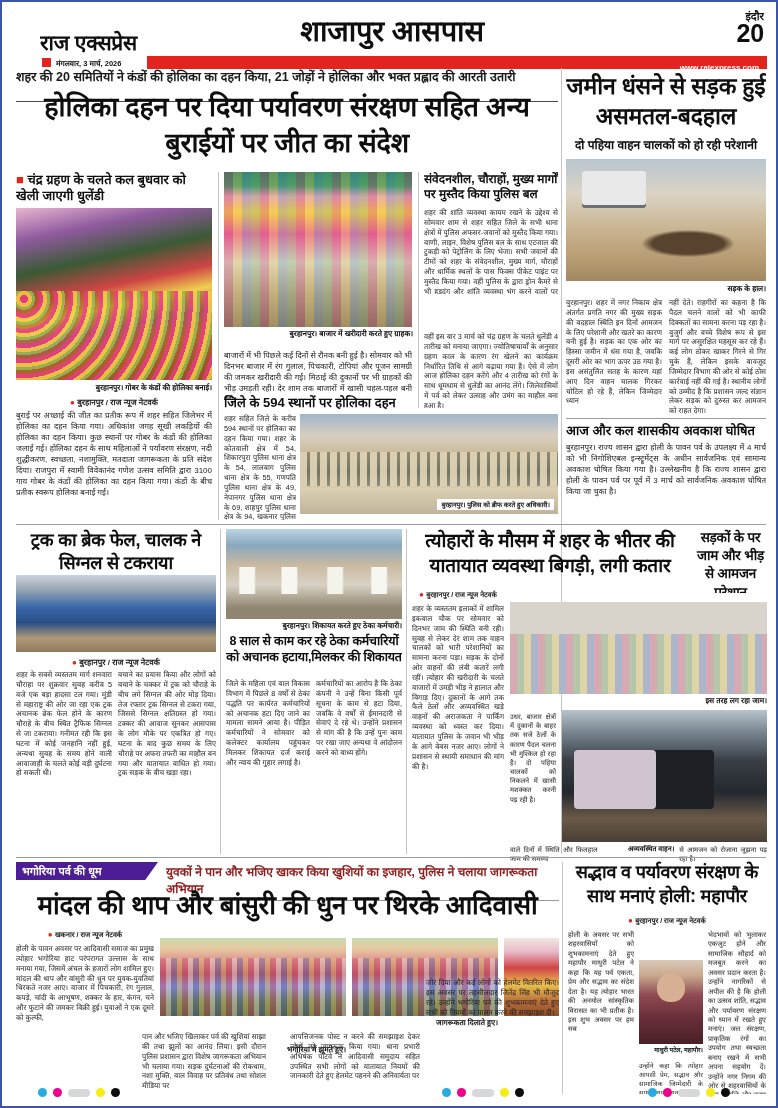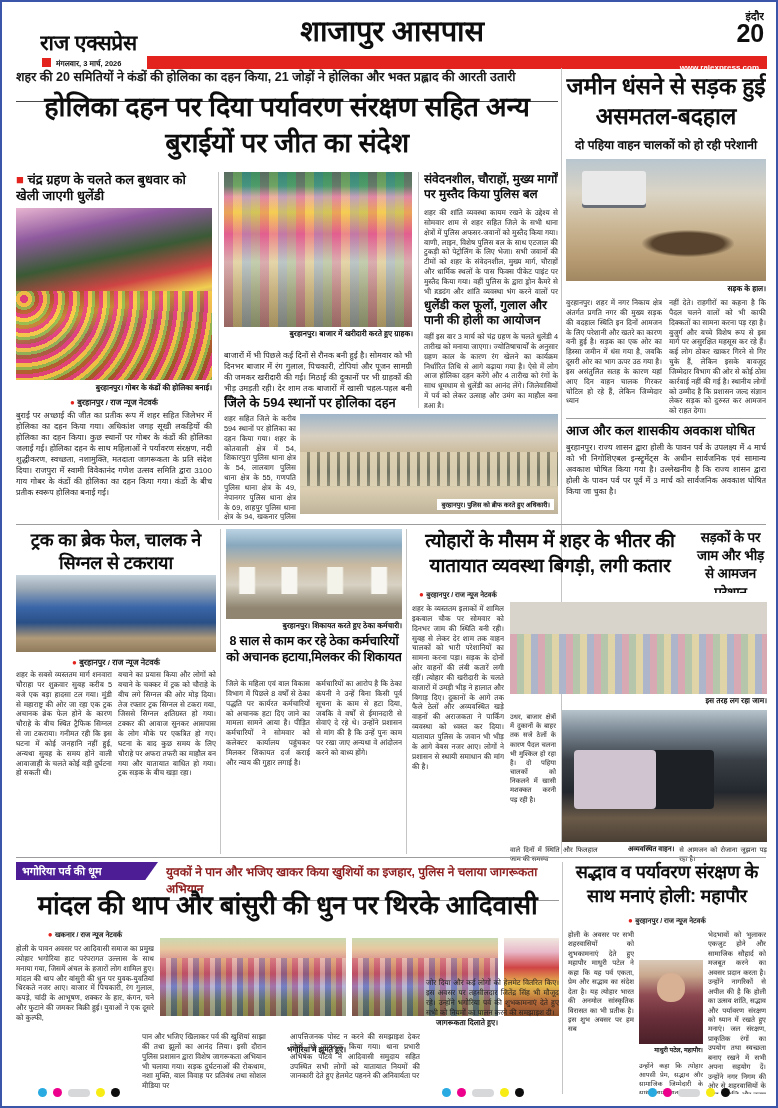--- a/index.html
+++ b/index.html
@@ -88,21 +88,20 @@
   <div class="abs body-sm" style="left:222px;top:412px;width:72px;height:106px;">शहर सहित जिले के करीब 594 स्थानों पर होलिका का दहन किया गया। शहर के कोतवाली क्षेत्र में 54, शिकारपुरा पुलिस थाना क्षेत्र के 54, लालबाग पुलिस थाना क्षेत्र के 55, गणपति पुलिस थाना क्षेत्र के 49, नेपानगर पुलिस थाना क्षेत्र के 69, शाहपुर पुलिस थाना क्षेत्र के 94, खकनार पुलिस थाना क्षेत्र के 114 और निंबोला पुलिस थाना क्षेत्र के 105 स्थानों पर होलिका दहन किया गया। सुरक्षा की दृष्टि से फायर कंपनी की शहर में चार फायर गाड़ियां रात तक पेट्रोलिंग करती रहीं। इधर नगर निगम ने जय स्तंभ सहित सुरक्षित स्थानों पर पानी से भरे टैंकर खड़े रखे।</div>
 
   <div class="photo ph-police" style="left:298px;top:412px;width:258px;height:100px;">
     <span class="capstrip">बुरहानपुर। पुलिस को ब्रीफ करते हुए अधिकारी।</span>
   </div>
 
   <div class="vrule" style="left:416px;top:170px;height:236px;"></div>
 
   <div class="abs subhead" style="left:422px;top:170px;width:134px;font-size:12px;">संवेदनशील, चौराहों, मुख्य मार्गों पर मुस्तैद किया पुलिस बल</div>
   <div class="abs body-sm" style="left:422px;top:206px;width:134px;height:86px;">शहर की शांति व्यवस्था कायम रखने के उद्देश्य से सोमवार शाम से शहर सहित जिले के सभी थाना क्षेत्रों में पुलिस अफसर-जवानों को मुस्तैद किया गया। बाणी, लाइन, विशेष पुलिस बल के साथ एटजाल की टुकड़ी को पेट्रोलिंग के लिए भेजा। सभी जवानों की टीमों को शहर के संवेदनशील, मुख्य मार्ग, चौराहों और धार्मिक स्थलों के पास फिक्स पीकेट पाइंट पर मुस्तैद किया गया। वहीं पुलिस के द्वारा ड्रोन कैमरे से भी हुड़दंग और शांति व्यवस्था भंग करने वालों पर नजर रखेगी। सोमवार को पुलिस कंट्रोल रूम से सभी को रवाना किया गया।</div>
-  <div class="abs subhead" style="left:422px;top:296px;width:134px;font-size:12px;">धुलेंडी कल फूलों, गुलाल और पानी की होली का आयोजन</div>
   <div class="abs body-sm" style="left:422px;top:330px;width:134px;height:76px;">वहीं इस बार 3 मार्च को चंद्र ग्रहण के चलते धुलेंडी 4 तारीख को मनाया जाएगा। ज्योतिषाचार्यों के अनुसार ग्रहण काल के कारण रंग खेलने का कार्यक्रम निर्धारित तिथि से आगे बढ़ाया गया है। ऐसे में लोग आज होलिका दहन करेंगे और 4 तारीख को रंगों के साथ धूमधाम से धुलेंडी का आनंद लेंगे। जिलेवासियों में पर्व को लेकर उत्साह और उमंग का माहौल बना हुआ है।</div>
 
   <div class="vrule" style="left:559px;top:66px;height:786px;"></div>
 
   <div class="abs h ctr" style="left:564px;top:70px;width:200px;height:62px;font-size:23px;line-height:1.3;">जमीन धंसने से सड़क हुई असमतल-बदहाल</div>
   <div class="abs subhead ctr" style="left:564px;top:136px;width:200px;font-size:12px;">दो पहिया वाहन चालकों को हो रही परेशानी</div>
   <div class="photo ph-road" style="left:564px;top:157px;width:200px;height:122px;"></div>
   <div class="abs cap" style="left:564px;top:282px;width:200px;">सड़क के हाल।</div>
   <div class="abs body-sm" style="left:564px;top:296px;width:96px;height:116px;">बुरहानपुर। शहर में नगर निकाय क्षेत्र अंतर्गत प्रगति नगर की मुख्य सड़क की बदहाल स्थिति इन दिनों आमजन के लिए परेशानी और खतरे का कारण बनी हुई है। सड़क का एक ओर का हिस्सा जमीन में धंस गया है, जबकि दूसरी ओर का भाग ऊपर उठ गया है। इस असंतुलित सतह के कारण यहां आए दिन वाहन चालक गिरकर चोटिल हो रहे हैं, लेकिन जिम्मेदार ध्यान</div>
   <div class="abs body-sm" style="left:667px;top:296px;width:97px;height:116px;">नहीं देते। राहगीरों का कहना है कि पैदल चलने वालों को भी काफी दिक्कतों का सामना करना पड़ रहा है। बुजुर्ग और बच्चे विशेष रूप से इस मार्ग पर असुरक्षित महसूस कर रहे हैं। कई लोग ठोकर खाकर गिरने से गिर चुके हैं, लेकिन इसके बावजूद जिम्मेदार विभाग की ओर से कोई ठोस कार्रवाई नहीं की गई है। स्थानीय लोगों को उम्मीद है कि प्रशासन जल्द संज्ञान लेकर सड़क को दुरुस्त कर आमजन को राहत देगा।</div>

